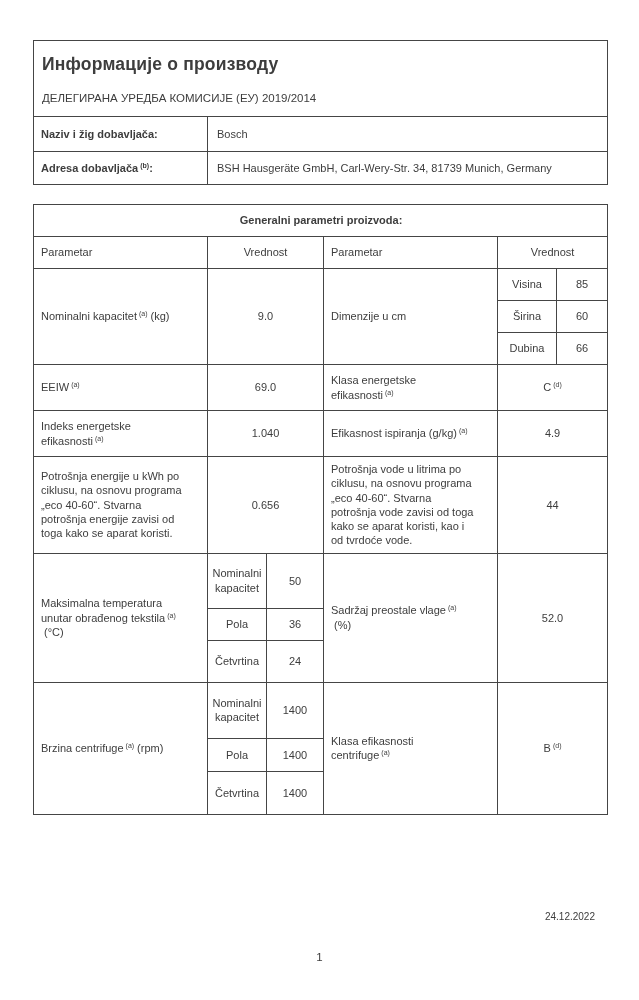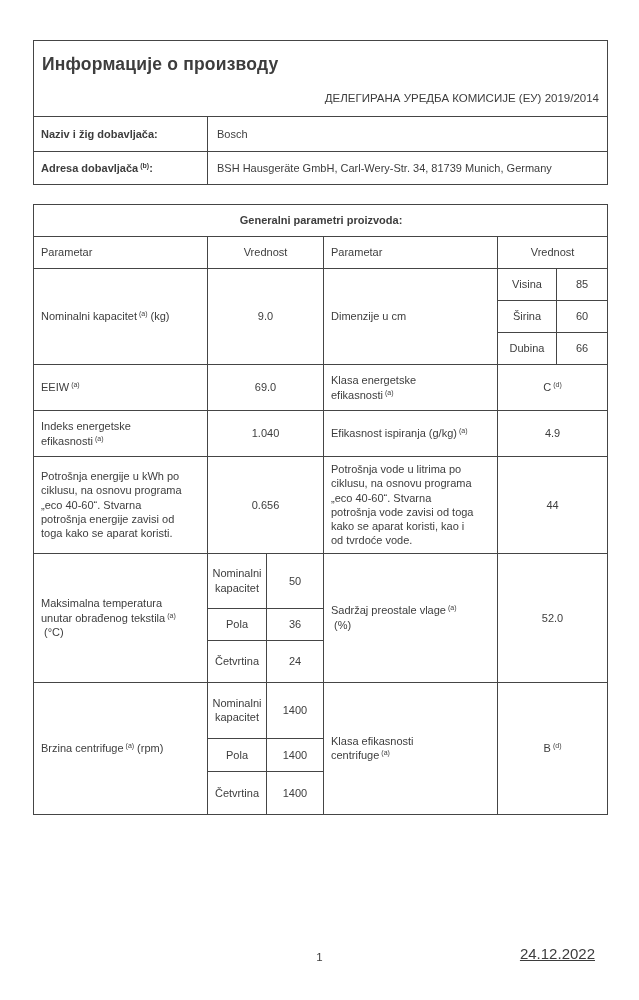--- a/index.html
+++ b/index.html
@@ -10,32 +10,32 @@
     font-family:"Liberation Sans","DejaVu Sans",sans-serif;
     color:#3d3d3d;
     overflow:hidden;
   }
   table{border-collapse:collapse;table-layout:fixed;}
   td{border:1.5px solid #454545;font-size:11px;line-height:1.3;vertical-align:middle;box-sizing:border-box;}
   .tbl1{position:absolute;left:33px;top:40px;width:574px;}
   .tbl2{position:absolute;left:33px;top:204px;width:574px;}
   .title-cell{padding:12px 8px 10px 8px;vertical-align:top;}
   .doc-title{font-size:17.5px;font-weight:bold;margin:0;letter-spacing:.2px;}
-  .doc-reg{font-size:11.5px;margin:15px 0 0 0;text-align:right;}
+  .doc-reg{font-size:11.5px;margin:15px 0 0 0;}
   .lblcell{padding:4px 6px 4px 7px;font-weight:bold;text-align:left;}
   .valcell{padding:4px 6px 4px 9px;text-align:left;}
   .seccell{padding:4px 6px 4px 7px;font-weight:bold;text-align:center;}
   .pcell{padding:5px 23px 5px 7px;text-align:left;}
   .vcell{padding:4px 4px;text-align:center;}
   .subname{padding:2px 3px;text-align:center;word-break:break-all;}
   .subval{padding:2px 3px;text-align:center;}
   .fsup{font-size:7px;position:relative;top:-4px;margin-left:2px;}
   .suffix{margin-left:3px;text-align:center;}
   .footer-page{position:absolute;left:0;top:951px;width:639px;text-align:center;font-size:11.5px;}
-  .footer-date{position:absolute;right:32px;top:945px;font-size:15px;text-align:right;text-decoration:underline;}
+  .footer-date{position:absolute;right:32px;top:911px;font-size:10px;text-align:right;}
 </style>
 </head>
 <body>
 
 <div class="sheet">
 
   <table class="tbl1">
     <colgroup>
         <col style="width:174px">
         <col style="width:400px">

